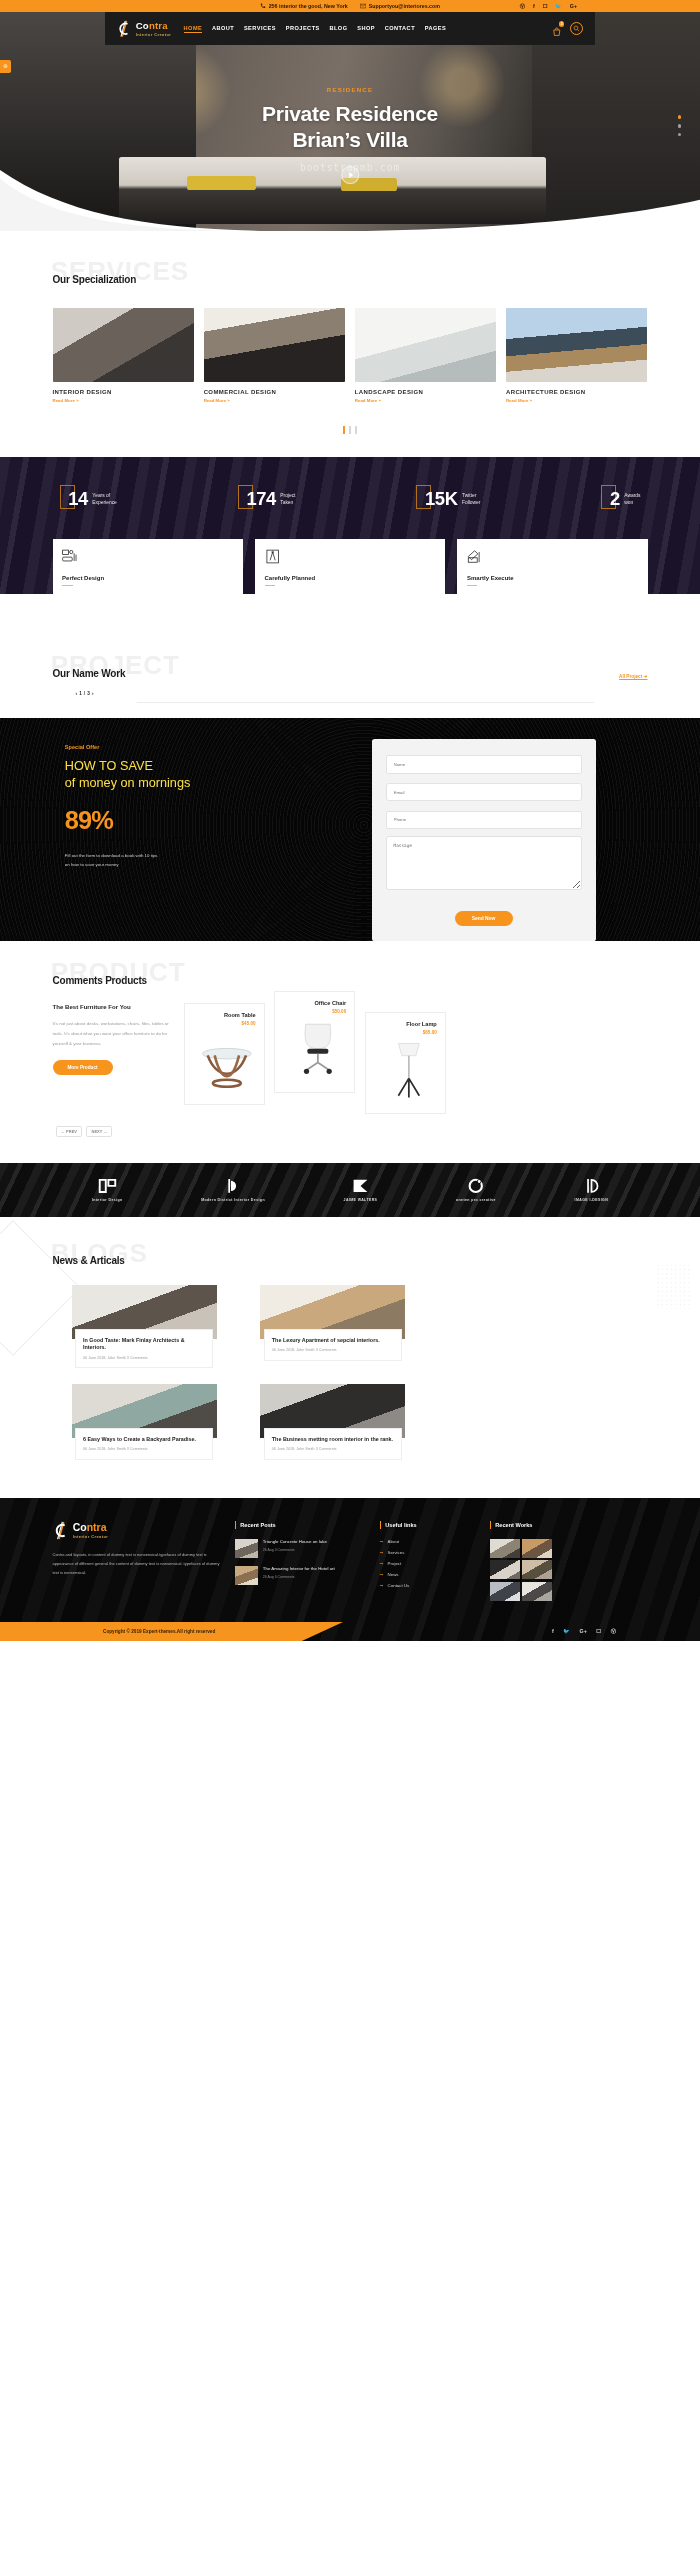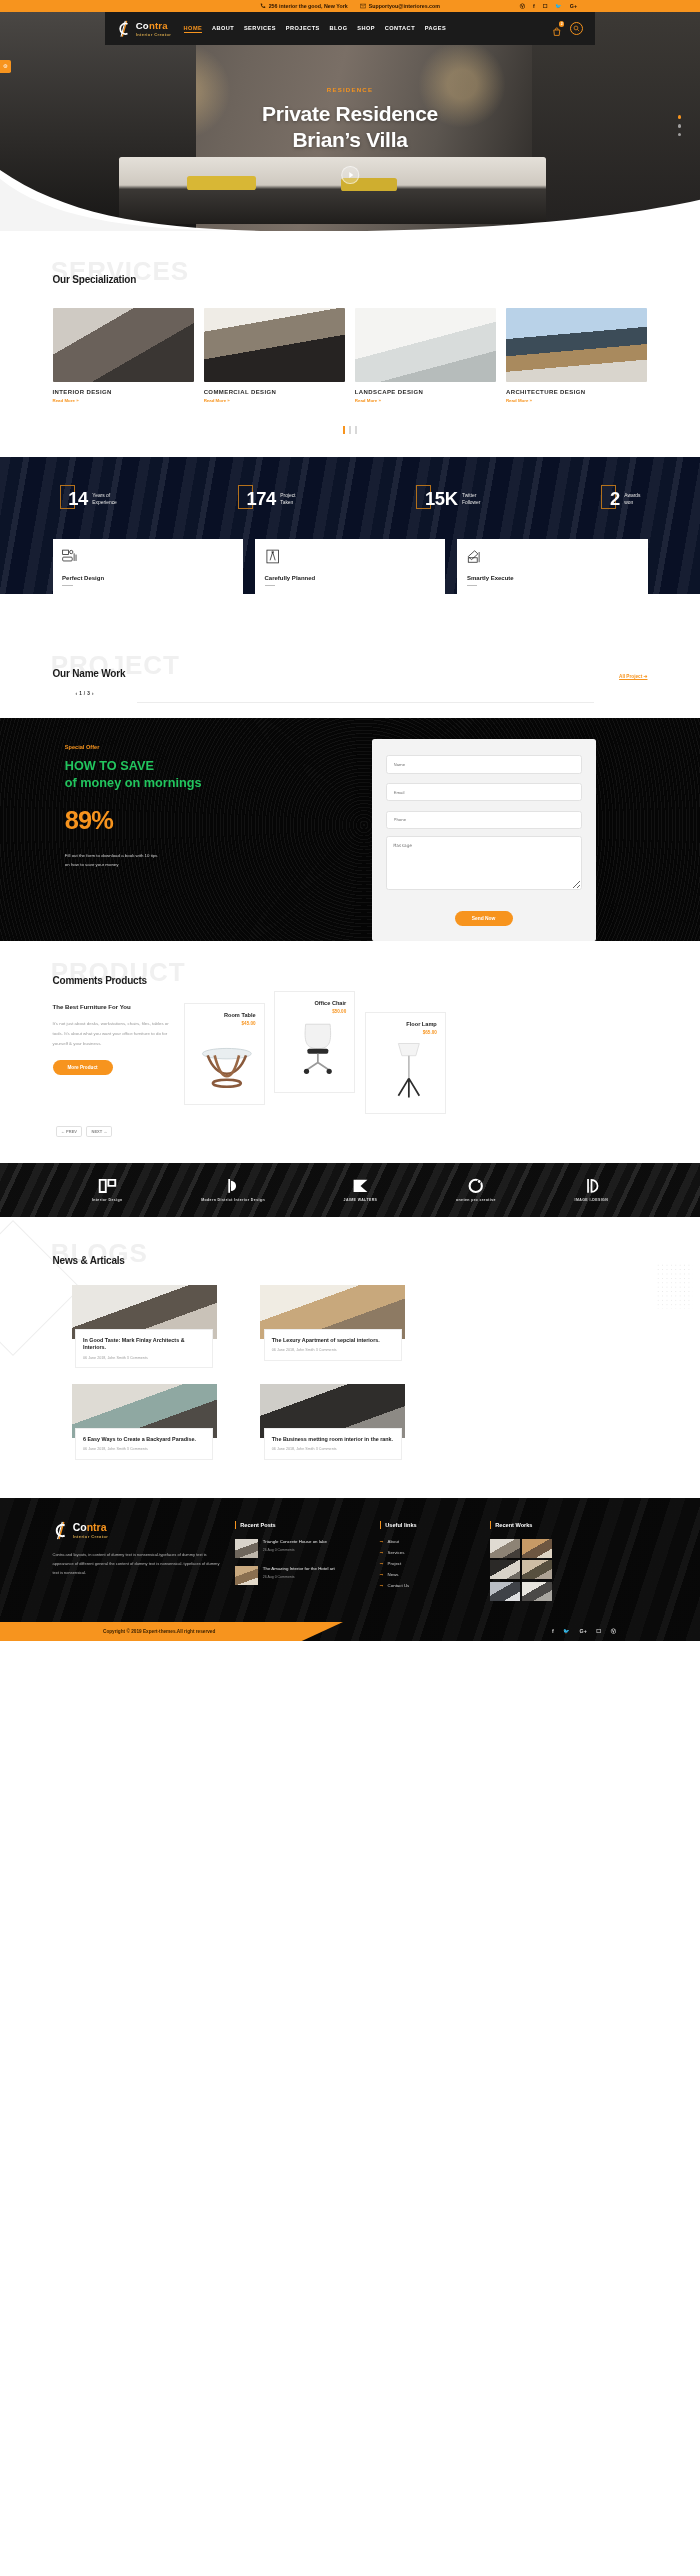--- a/index.html
+++ b/index.html
@@ -78,21 +78,21 @@
   .svc-grid{display:flex;gap:9.6px;margin-top:23px;}
   .svc{width:142px;}
   .svc-img{height:74px;border-radius:0.9px;}
   .svc-name{margin-top:7px;font-size:6px;font-weight:600;color:#2a2a2a;letter-spacing:0.4px;}
   .svc-more{margin-top:3.5px;font-size:4.4px;color:#f7941e;font-weight:600;}
   .svc-dots{display:flex;justify-content:center;gap:3.5px;margin-top:23px;align-items:center;}
   .svc-dots i{display:block;width:2.2px;height:7.9px;background:#f7941e;}
   .svc-dots i.g{background:#d8d8d8;}
 
   
-  .stats{position:relative;background:#1d4ed8;padding:33px 0 0;overflow:hidden;}
+  .stats{position:relative;background:#8b5cf6;padding:33px 0 0;overflow:hidden;}
   .stats-bg{position:absolute;inset:0;opacity:.85;
     background:
       repeating-linear-gradient(100deg,#161616 0 10.5px,#0a0a0a 10.5px 23px,#1d1d1d 23px 29px,#060606 29px 46px),
       repeating-linear-gradient(12deg,rgba(255,255,255,.055) 0 1.8px,transparent 1.8px 16.6px),
       #060606;}
   .stats-row{position:relative;display:flex;justify-content:space-between;padding:0 7px;}
   .stat{display:flex;align-items:center;gap:4.4px;position:relative;padding-left:8.8px;}
   .stat .box{position:absolute;left:0;top:-5.3px;width:15px;height:24.5px;border:0.9px solid #b4711b;}
   .stat .num{font-size:18.4px;font-weight:800;color:#fff;line-height:1;position:relative;z-index:2;letter-spacing:-0.4px;}
   .stat .lbl{font-size:4.9px;color:#e3e3e3;line-height:1.5;position:relative;z-index:2;}
@@ -115,21 +115,21 @@
 
   
   .offer{position:relative;background:#060606;min-height:172px;overflow:hidden;}
   .offer-bg{position:absolute;inset:0;opacity:.55;
     background:
       repeating-radial-gradient(circle at 52% 48%, #1d1d1d 0 0.9px, #070707 0.9px 3.5px),
       repeating-conic-gradient(from 0deg at 52% 48%, #121212 0deg 3deg, #050505 3deg 7deg);}
   .offer-inner{position:relative;width:595px;margin:0 auto;display:flex;padding:26px 0 0;}
   .offer-left{width:289px;padding-left:12.3px;}
   .of-eyebrow{color:#f7941e;font-size:5.6px;font-weight:600;margin-bottom:7.9px;}
-  .of-h1{color:#22c55e;font-size:12.7px;font-weight:700;line-height:1.35;}
+  .of-h1{color:#fde047;font-size:12.7px;font-weight:400;line-height:1.35;}
   .of-pct{color:#f7941e;font-size:25.4px;font-weight:800;margin:14px 0 15.8px;letter-spacing:-0.9px;}
   .of-note{color:#cfcfcf;font-size:4.4px;line-height:2.1;}
   .offer-form{width:224px;background:#f3f3f3;border-radius:2.6px;padding:14px 14px 15.8px;margin-left:30px;margin-top:-5.3px;
     box-shadow:0 3.5px 15.8px rgba(0,0,0,.35);}
   .offer-form .fld{width:100%;height:18.4px;background:#fff;border:0.9px solid #e2e2e2;border-radius:2.6px;margin-bottom:7px;
     font-size:4.4px;color:#b8b8b8;padding:0 7px;line-height:18.4px;}
   .offer-form .ta{height:54px;line-height:normal;padding:6.1px 7px;}
   .send{display:block;margin:10.5px auto 0;width:58px;height:15px;border-radius:7.9px;background:#f7941e;color:#fff;
     font-size:4.9px;font-weight:700;border:0;cursor:pointer;}
 
@@ -240,20 +240,21 @@
     <div class="side-tab">⚙</div>
 
     <div class="hero-content">
       <div class="hero-eyebrow">RESIDENCE</div>
       <div class="hero-title">
         <div>Private Residence</div>
         <div>Brian’s Villa</div>
       </div>
     </div>
 
+    <div class="hero-watermark">bootstrapmb.com</div>
     <div class="play-btn">
         <i></i>
       </div>
 
     <div class="hero-dots">
       <b class="on"></b>
       <b></b>
       <b></b>
     </div>
 

